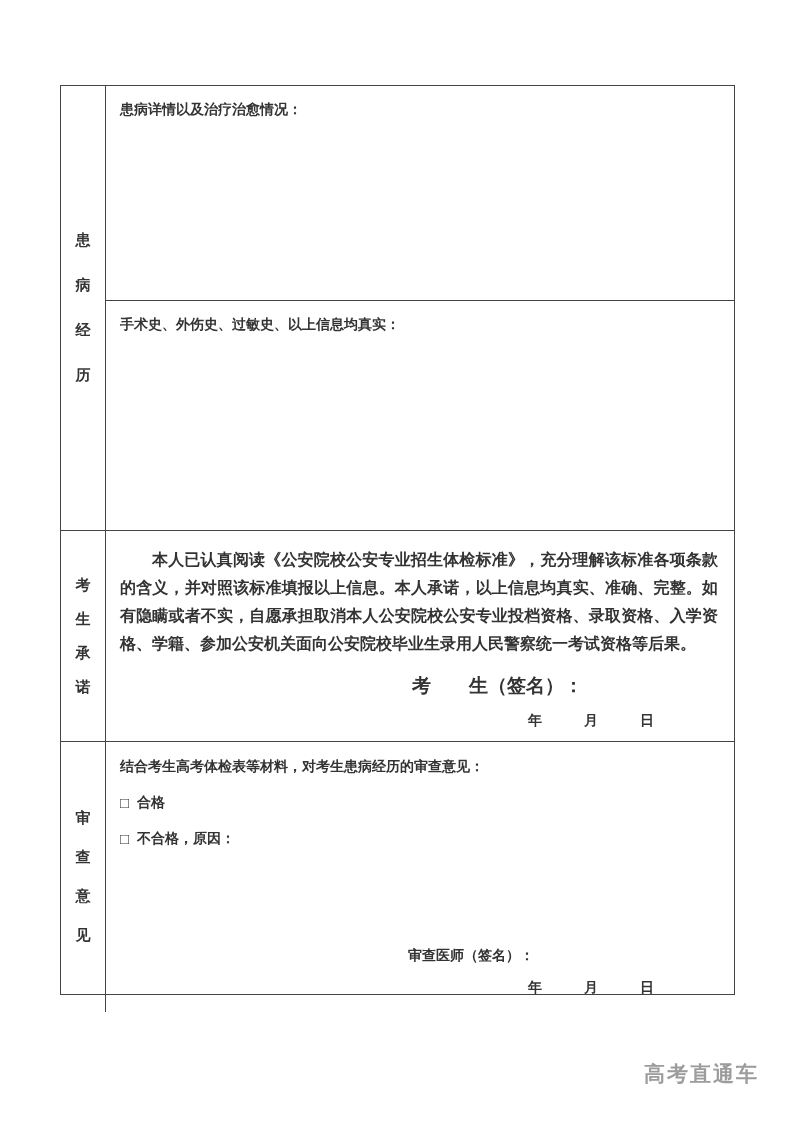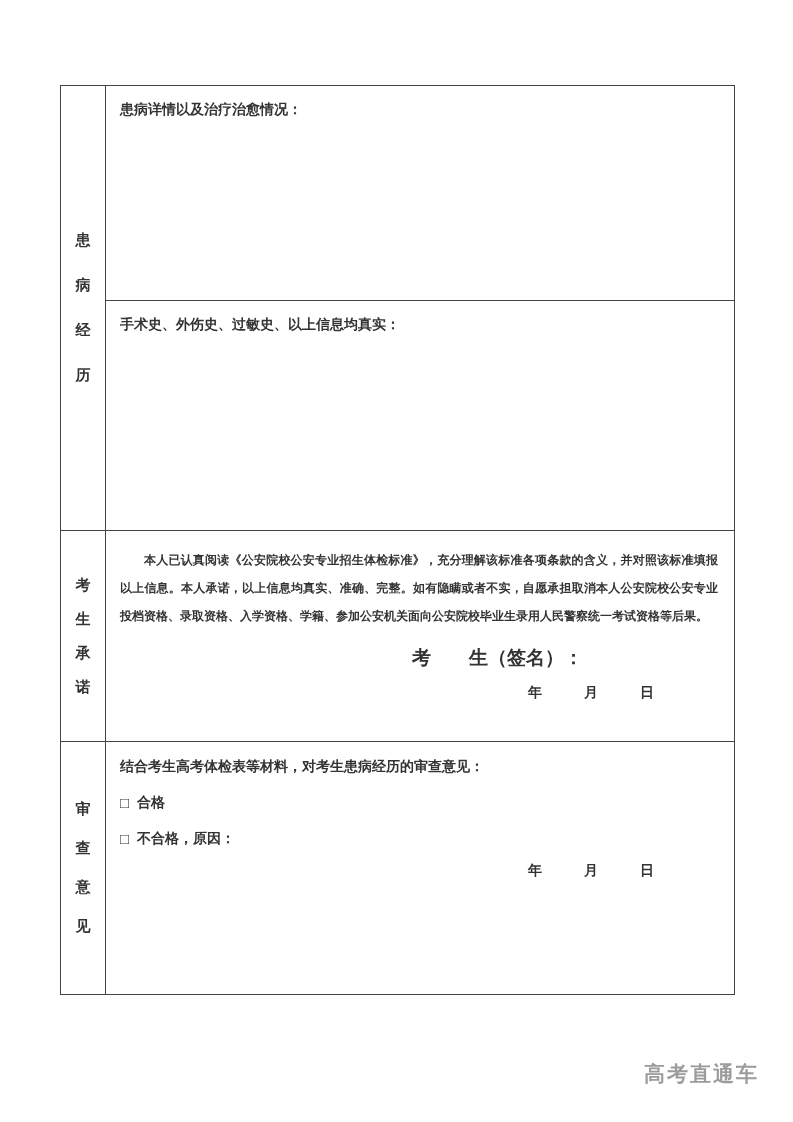--- a/index.html
+++ b/index.html
@@ -43,21 +43,21 @@
 
   .cell { font-size: 14px; line-height: 1.5; }
   .section { padding: 13px 14px; }
   .section-title { font-size: 14px; }
 
   .promise-cell { padding: 15px 16px 0 14px; }
   .promise-paragraph {
     text-indent: 2em;
     text-align: justify;
     line-height: 28px;
-    font-size: 12px;
+    font-size: 16px;
   }
   .sig-line { margin-top: 14px; margin-left: 292px; font-size: 19px; }
   .date-line { margin-top: 9px; margin-left: 408px; font-size: 14px; }
 
   .review-cell { padding: 14px; }
   .review-intro { font-size: 14px; }
   .option-row {
     margin-top: 15px;
     display: flex;
     align-items: center;
@@ -133,20 +133,21 @@
       <div class="option-row">
         <span class="checkbox">□</span>
         <span>合格</span>
       </div>
 
       <div class="option-row">
         <span class="checkbox">□</span>
         <span>不合格，原因：</span>
       </div>
 
+      <div class="review-sig">审查医师（签名）：</div>
       <div class="review-date">年　　　月　　　日</div>
     </div>
 
   </div>
 
   <div class="watermark">高考直通车</div>
 
 </div>
 
 </body></html>

